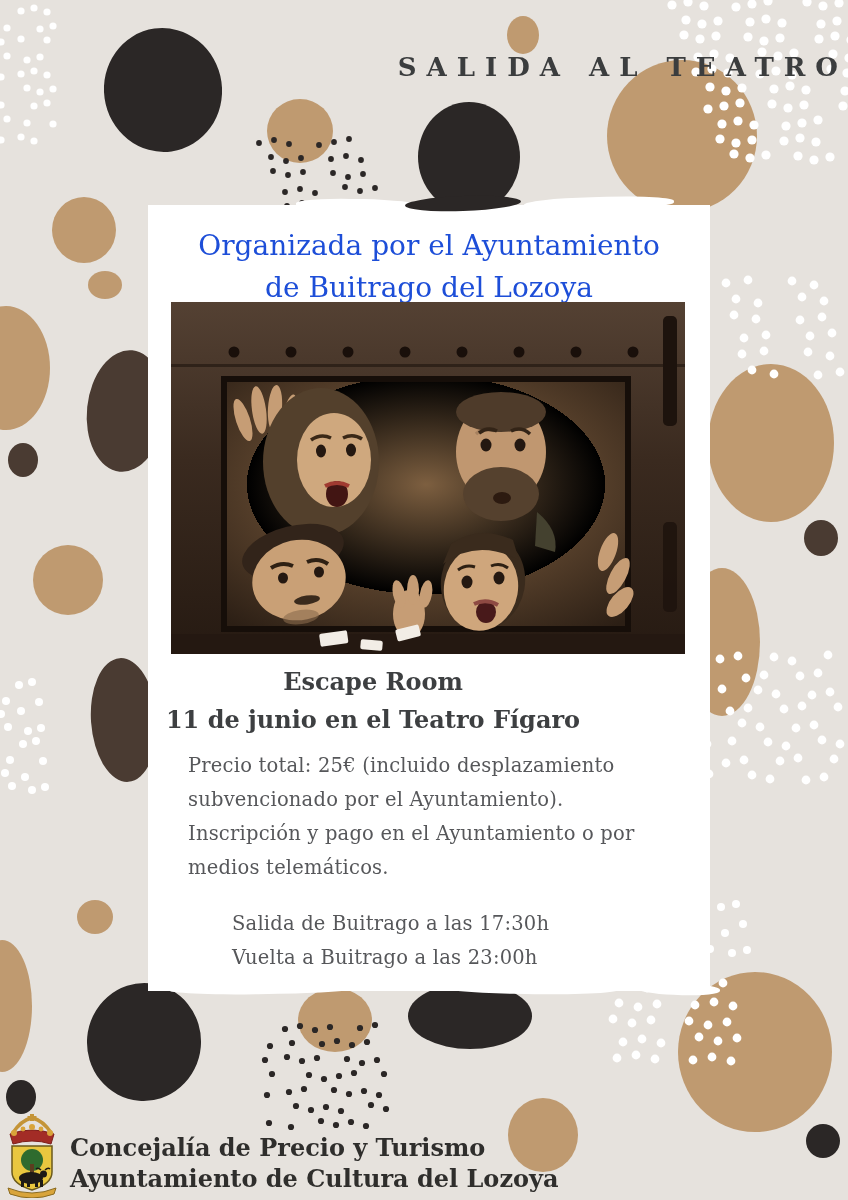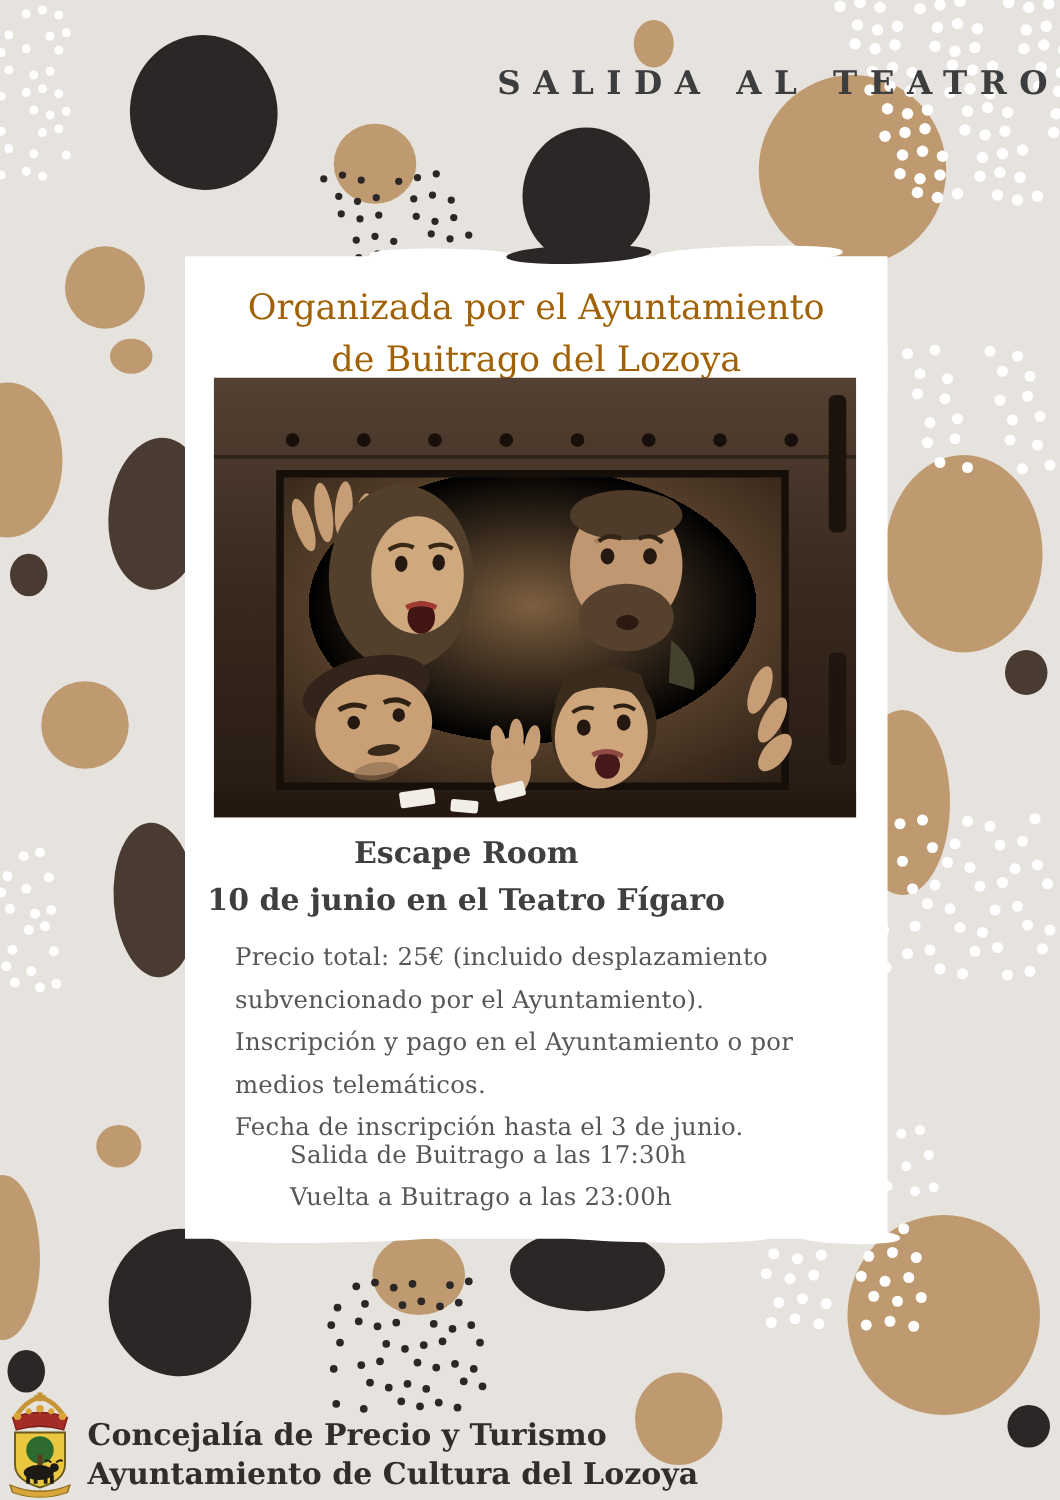--- a/index.html
+++ b/index.html
@@ -20,21 +20,21 @@
     text-align:right;font-size:26px;font-weight:700;letter-spacing:10px;
     color:var(--title-text,#3b3d3e);white-space:nowrap;
   }
 
   .card{
     position:absolute;left:148px;top:205px;width:562px;height:786px;
     background:var(--card,#ffffff);z-index:2;
   }
   .card-heading{
     margin-top:20px;text-align:center;font-size:28px;line-height:1.5;
-    color:#a16207;
+    color:#1d4ed8;
   }
   .photo{position:absolute;left:23px;top:97px;width:514px;height:352px;display:block;}
   .event-heading{
     position:absolute;left:0;top:458px;width:450px;text-align:center;
     font-size:24px;font-weight:700;line-height:38px;color:#3d3f41;
   }
   .details{
     position:absolute;left:40px;top:544px;width:500px;
     font-size:19.5px;line-height:34px;letter-spacing:.2px;color:#56575a;
   }
@@ -534,27 +534,26 @@
     <rect x="0" y="332" width="514" height="20" fill="#241811"></rect>
     <g fill="#f2ede6">
       <rect x="148" y="332" width="28" height="13" rx="2" transform="rotate(-8 148 332)"></rect>
       <rect x="190" y="337" width="22" height="10" rx="2" transform="rotate(5 190 337)"></rect>
       <rect x="224" y="328" width="24" height="12" rx="2" transform="rotate(-14 224 328)"></rect>
     </g>
   </svg>
 
   <div class="event-heading">
     <div>Escape Room</div>
-    <div>10 de junio en el Teatro Fígaro</div>
+    <div>11 de junio en el Teatro Fígaro</div>
   </div>
 
   <div class="details">
     <p>Precio total: 25€  (incluido desplazamiento subvencionado por el Ayuntamiento).</p>
     <p>Inscripción y pago en el Ayuntamiento o por medios telemáticos.</p>
-    <p>Fecha de inscripción hasta el 3 de junio.</p>
   </div>
 
   <div class="schedule">
     <p>Salida de Buitrago a las 17:30h</p>
     <p>Vuelta a Buitrago a las 23:00h</p>
   </div>
 </div>
 
 <div class="spur s1"></div>
 <div class="spur s2"></div>

